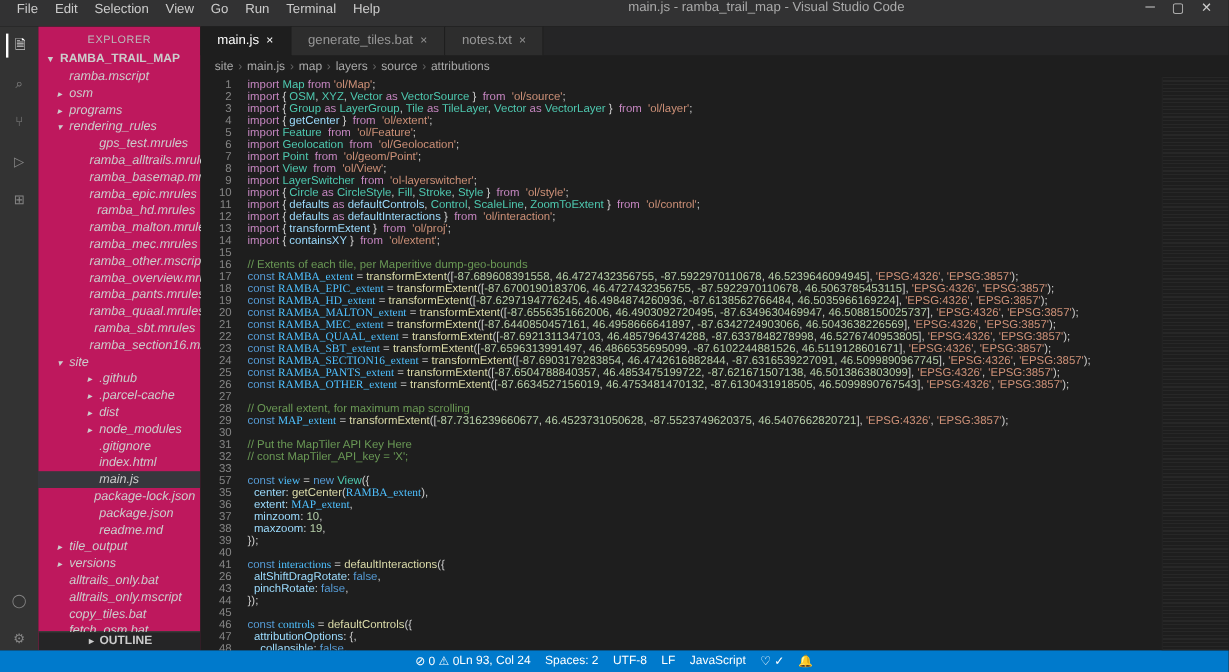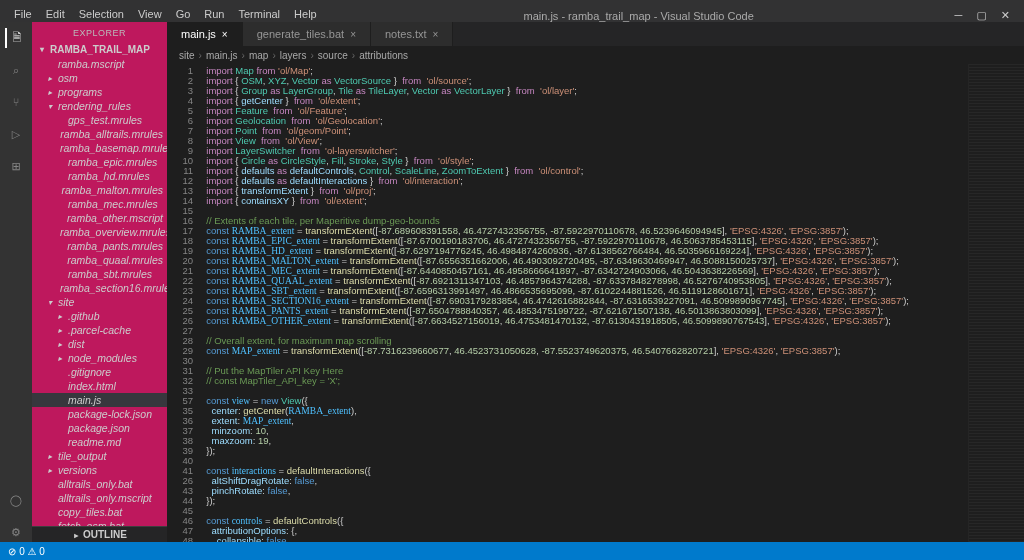--- a/index.html
+++ b/index.html
@@ -1,31 +1,31 @@
 <!DOCTYPE html>
 <html><head>
 <meta charset="utf-8">
 <style>
 * { margin: 0; padding: 0; box-sizing: border-box; font-family: 'Segoe UI', sans-serif; }
 body { background: #1e1e1e; color: #cccccc; width: 1024px; height: 560px; overflow: hidden; font-size: 11px; display: flex; flex-direction: column; }
-.titlebar { height: 22px; background: #323233; display: flex; align-items: flex-end; padding: 0 8px; color: #ccc; font-size: 11px; }
+.titlebar { height: 22px; background: #323233; display: flex; align-items: flex-start; padding: 0 8px; color: #ccc; font-size: 11px; }
 .menubar { display: flex; gap: 2px; }
 .menu-item { padding: 2px 6px; cursor: pointer; }
 .title-center { flex: 1; text-align: center; color: #aaa; }
 .window-controls { display: flex; gap: 14px; padding-right: 6px; }
 .main { flex: 1; display: flex; overflow: hidden; }
 .activitybar { width: 32px; background: #333333; display: flex; flex-direction: column; align-items: center; padding-top: 6px; gap: 12px; }
 .activitybar .ab-icon { width: 20px; height: 20px; display: flex; align-items: center; justify-content: center; color: #858585; cursor: pointer; }
 .activitybar .ab-icon.active { color: #fff; border-left: 2px solid #fff; margin-left: -2px; padding-left: 2px; }
 .sidebar { width: 135px; background: #be185d; display: flex; flex-direction: column; overflow: hidden; text-align: center; }
 .sidebar-header { padding: 6px 10px 4px; font-size: 9px; color: #bbb; letter-spacing: 0.5px; }
 .section-header { padding: 2px 6px; font-size: 10px; font-weight: bold; color: #ccc; display: flex; align-items: center; gap: 4px; }
 .tree { flex: 1; overflow-y: auto; font-size: 10.5px; font-style: italic; }
 .tree-item { padding: 1px 4px 1px 14px; display: flex; align-items: center; gap: 4px; white-space: nowrap; cursor: pointer; }
-.tree-item.nested { padding-left: 24px; }
+.tree-item.nested { padding-left: 39px; }
 .tree-item.selected { background: #37373d; }
 .chevron { display: inline-block; width: 8px; color: #ccc; font-size: 8px; }
 .outline-header { padding: 2px 0; font-size: 10px; font-weight: bold; background: #252526; border-top: 1px solid #3e3e3e; }
 .editor-area { flex: 1; display: flex; flex-direction: column; overflow: hidden; background: #1e1e1e; }
 .tabs { height: 24px; background: #252526; display: flex; }
 .tab { padding: 4px 14px; font-size: 11px; display: flex; align-items: center; gap: 6px; color: #969696; background: #2d2d2d; border-right: 1px solid #1e1e1e; cursor: pointer; }
 .tab.active { background: #1e1e1e; color: #fff; }
 .tab .close { font-size: 10px; }
 .breadcrumbs { height: 18px; padding: 2px 12px; font-size: 10px; color: #a9a9a9; display: flex; align-items: center; gap: 4px; }
 .bc-sep { color: #666; }
@@ -41,21 +41,21 @@
 .kw-new { color: #569cd6; }
 .kw-as { color: #c586c0; }
 .str { color: #ce9178; }
 .var { color: #4fc1ff; font-family: Liberation Serif, serif; }
 .type { color: #4ec9b0; }
 .fn { color: #dcdcaa; }
 .num { color: #b5cea8; }
 .cmt { color: #6a9955; }
 .brace { color: #d4d4d4; }
 .blue { color: #9cdcfe; }
-.statusbar { height: 18px; background: #007acc; display: flex; align-items: center; padding: 0 8px; color: #fff; font-size: 10px; justify-content: space-between; }
+.statusbar { height: 18px; background: #007acc; display: flex; align-items: center; padding: 0 8px; color: #fff; font-size: 10px; justify-content: center; }
 .status-left, .status-right { display: flex; gap: 12px; }
 </style>
 </head>
 <body>
 
 <div class="titlebar">
   <div class="menubar" id="menubar">
       <span class="menu-item">File</span>
       <span class="menu-item">Edit</span>
       <span class="menu-item">Selection</span>
@@ -318,13 +318,22 @@
       <div class="code" id="code"><div>  <span class="kw-import">import</span> <span class="type">Map</span><span class="kw-from"> from </span><span class="str">'ol/Map'</span>;</div><div>  <span class="kw-import">import</span> <span class="brace">{ </span><span class="type">OSM</span>, <span class="type">XYZ</span>, <span class="type">Vector</span><span class="kw-as"> as </span><span class="type">VectorSource</span><span class="brace"> }</span><span class="kw-from">  from  </span><span class="str">'ol/source'</span>;</div><div>  <span class="kw-import">import</span> <span class="brace">{ </span><span class="type">Group</span><span class="kw-as"> as </span><span class="type">LayerGroup</span>, <span class="type">Tile</span><span class="kw-as"> as </span><span class="type">TileLayer</span>, <span class="type">Vector</span><span class="kw-as"> as </span><span class="type">VectorLayer</span><span class="brace"> }</span><span class="kw-from">  from  </span><span class="str">'ol/layer'</span>;</div><div>  <span class="kw-import">import</span> <span class="brace">{ </span><span class="blue">getCenter</span><span class="brace"> }</span><span class="kw-from">  from  </span><span class="str">'ol/extent'</span>;</div><div>  <span class="kw-import">import</span> <span class="type">Feature</span><span class="kw-from">  from  </span><span class="str">'ol/Feature'</span>;</div><div>  <span class="kw-import">import</span> <span class="type">Geolocation</span><span class="kw-from">  from  </span><span class="str">'ol/Geolocation'</span>;</div><div>  <span class="kw-import">import</span> <span class="type">Point</span><span class="kw-from">  from  </span><span class="str">'ol/geom/Point'</span>;</div><div>  <span class="kw-import">import</span> <span class="type">View</span><span class="kw-from">  from  </span><span class="str">'ol/View'</span>;</div><div>  <span class="kw-import">import</span> <span class="type">LayerSwitcher</span><span class="kw-from">  from  </span><span class="str">'ol-layerswitcher'</span>;</div><div>  <span class="kw-import">import</span> <span class="brace">{ </span><span class="type">Circle</span><span class="kw-as"> as </span><span class="type">CircleStyle</span>, <span class="type">Fill</span>, <span class="type">Stroke</span>, <span class="type">Style</span><span class="brace"> }</span><span class="kw-from">  from  </span><span class="str">'ol/style'</span>;</div><div>  <span class="kw-import">import</span> <span class="brace">{ </span><span class="blue">defaults</span><span class="kw-as"> as </span><span class="blue">defaultControls</span>, <span class="type">Control</span>, <span class="type">ScaleLine</span>, <span class="type">ZoomToExtent</span><span class="brace"> }</span><span class="kw-from">  from  </span><span class="str">'ol/control'</span>;</div><div>  <span class="kw-import">import</span> <span class="brace">{ </span><span class="blue">defaults</span><span class="kw-as"> as </span><span class="blue">defaultInteractions</span><span class="brace"> }</span><span class="kw-from">  from  </span><span class="str">'ol/interaction'</span>;</div><div>  <span class="kw-import">import</span> <span class="brace">{ </span><span class="blue">transformExtent</span><span class="brace"> }</span><span class="kw-from">  from  </span><span class="str">'ol/proj'</span>;</div><div>  <span class="kw-import">import</span> <span class="brace">{ </span><span class="blue">containsXY</span><span class="brace"> }</span><span class="kw-from">  from  </span><span class="str">'ol/extent'</span>;</div><div>&nbsp;</div><div>  <span class="cmt">// Extents of each tile, per Maperitive dump-geo-bounds</span></div><div>  <span class="kw-const">const</span> <span class="var">RAMBA_extent</span> = <span class="fn">transformExtent</span>([<span class="num">-87.689608391558</span>, <span class="num">46.4727432356755</span>, <span class="num">-87.5922970110678</span>, <span class="num">46.5239646094945</span>], <span class="str">'EPSG:4326'</span>, <span class="str">'EPSG:3857'</span>);</div><div>  <span class="kw-const">const</span> <span class="var">RAMBA_EPIC_extent</span> = <span class="fn">transformExtent</span>([<span class="num">-87.6700190183706</span>, <span class="num">46.4727432356755</span>, <span class="num">-87.5922970110678</span>, <span class="num">46.5063785453115</span>], <span class="str">'EPSG:4326'</span>, <span class="str">'EPSG:3857'</span>);</div><div>  <span class="kw-const">const</span> <span class="var">RAMBA_HD_extent</span> = <span class="fn">transformExtent</span>([<span class="num">-87.6297194776245</span>, <span class="num">46.4984874260936</span>, <span class="num">-87.6138562766484</span>, <span class="num">46.5035966169224</span>], <span class="str">'EPSG:4326'</span>, <span class="str">'EPSG:3857'</span>);</div><div>  <span class="kw-const">const</span> <span class="var">RAMBA_MALTON_extent</span> = <span class="fn">transformExtent</span>([<span class="num">-87.6556351662006</span>, <span class="num">46.4903092720495</span>, <span class="num">-87.6349630469947</span>, <span class="num">46.5088150025737</span>], <span class="str">'EPSG:4326'</span>, <span class="str">'EPSG:3857'</span>);</div><div>  <span class="kw-const">const</span> <span class="var">RAMBA_MEC_extent</span> = <span class="fn">transformExtent</span>([<span class="num">-87.6440850457161</span>, <span class="num">46.4958666641897</span>, <span class="num">-87.6342724903066</span>, <span class="num">46.5043638226569</span>], <span class="str">'EPSG:4326'</span>, <span class="str">'EPSG:3857'</span>);</div><div>  <span class="kw-const">const</span> <span class="var">RAMBA_QUAAL_extent</span> = <span class="fn">transformExtent</span>([<span class="num">-87.6921311347103</span>, <span class="num">46.4857964374288</span>, <span class="num">-87.6337848278998</span>, <span class="num">46.5276740953805</span>], <span class="str">'EPSG:4326'</span>, <span class="str">'EPSG:3857'</span>);</div><div>  <span class="kw-const">const</span> <span class="var">RAMBA_SBT_extent</span> = <span class="fn">transformExtent</span>([<span class="num">-87.6596313991497</span>, <span class="num">46.4866535695099</span>, <span class="num">-87.6102244881526</span>, <span class="num">46.5119128601671</span>], <span class="str">'EPSG:4326'</span>, <span class="str">'EPSG:3857'</span>);</div><div>  <span class="kw-const">const</span> <span class="var">RAMBA_SECTION16_extent</span> = <span class="fn">transformExtent</span>([<span class="num">-87.6903179283854</span>, <span class="num">46.4742616882844</span>, <span class="num">-87.6316539227091</span>, <span class="num">46.5099890967745</span>], <span class="str">'EPSG:4326'</span>, <span class="str">'EPSG:3857'</span>);</div><div>  <span class="kw-const">const</span> <span class="var">RAMBA_PANTS_extent</span> = <span class="fn">transformExtent</span>([<span class="num">-87.6504788840357</span>, <span class="num">46.4853475199722</span>, <span class="num">-87.621671507138</span>, <span class="num">46.5013863803099</span>], <span class="str">'EPSG:4326'</span>, <span class="str">'EPSG:3857'</span>);</div><div>  <span class="kw-const">const</span> <span class="var">RAMBA_OTHER_extent</span> = <span class="fn">transformExtent</span>([<span class="num">-87.6634527156019</span>, <span class="num">46.4753481470132</span>, <span class="num">-87.6130431918505</span>, <span class="num">46.5099890767543</span>], <span class="str">'EPSG:4326'</span>, <span class="str">'EPSG:3857'</span>);</div><div>&nbsp;</div><div>  <span class="cmt">// Overall extent, for maximum map scrolling</span></div><div>  <span class="kw-const">const</span> <span class="var">MAP_extent</span> = <span class="fn">transformExtent</span>([<span class="num">-87.7316239660677</span>, <span class="num">46.4523731050628</span>, <span class="num">-87.5523749620375</span>, <span class="num">46.5407662820721</span>], <span class="str">'EPSG:4326'</span>, <span class="str">'EPSG:3857'</span>);</div><div>&nbsp;</div><div>  <span class="cmt">// Put the MapTiler API Key Here</span></div><div>  <span class="cmt">// const MapTiler_API_key = 'X';</span></div><div>&nbsp;</div><div>  <span class="kw-const">const</span> <span class="var">view</span> = <span class="kw-new">new</span> <span class="type">View</span>({</div><div>    <span class="blue">center</span>: <span class="fn">getCenter</span>(<span class="var">RAMBA_extent</span>),</div><div>    <span class="blue">extent</span>: <span class="var">MAP_extent</span>,</div><div>    <span class="blue">minzoom</span>: <span class="num">10</span>,</div><div>    <span class="blue">maxzoom</span>: <span class="num">19</span>,</div><div>  });</div><div>&nbsp;</div><div>  <span class="kw-const">const</span> <span class="var">interactions</span> = <span class="fn">defaultInteractions</span>({</div><div>    <span class="blue">altShiftDragRotate</span>: <span class="kw-const">false</span>,</div><div>    <span class="blue">pinchRotate</span>: <span class="kw-const">false</span>,</div><div>  });</div><div>&nbsp;</div><div>  <span class="kw-const">const</span> <span class="var">controls</span> = <span class="fn">defaultControls</span>({</div><div>    <span class="blue">attributionOptions</span>: {,</div><div>      <span class="blue">collapsible</span>: <span class="kw-const">false</span>,</div></div>
       <div class="minimap"></div>
     </div>
   </div>
 </div>
 
 <div class="statusbar">
   <div class="status-left" id="status-left">
       <span>⊘ 0 ⚠ 0</span>
     </div>
+  <div class="status-right" id="status-right">
+      <span>Ln 93, Col 24</span>
+      <span>Spaces: 2</span>
+      <span>UTF-8</span>
+      <span>LF</span>
+      <span>JavaScript</span>
+      <span>♡ ✓</span>
+      <span>🔔</span>
+    </div>
 </div>
 
 </body></html>

